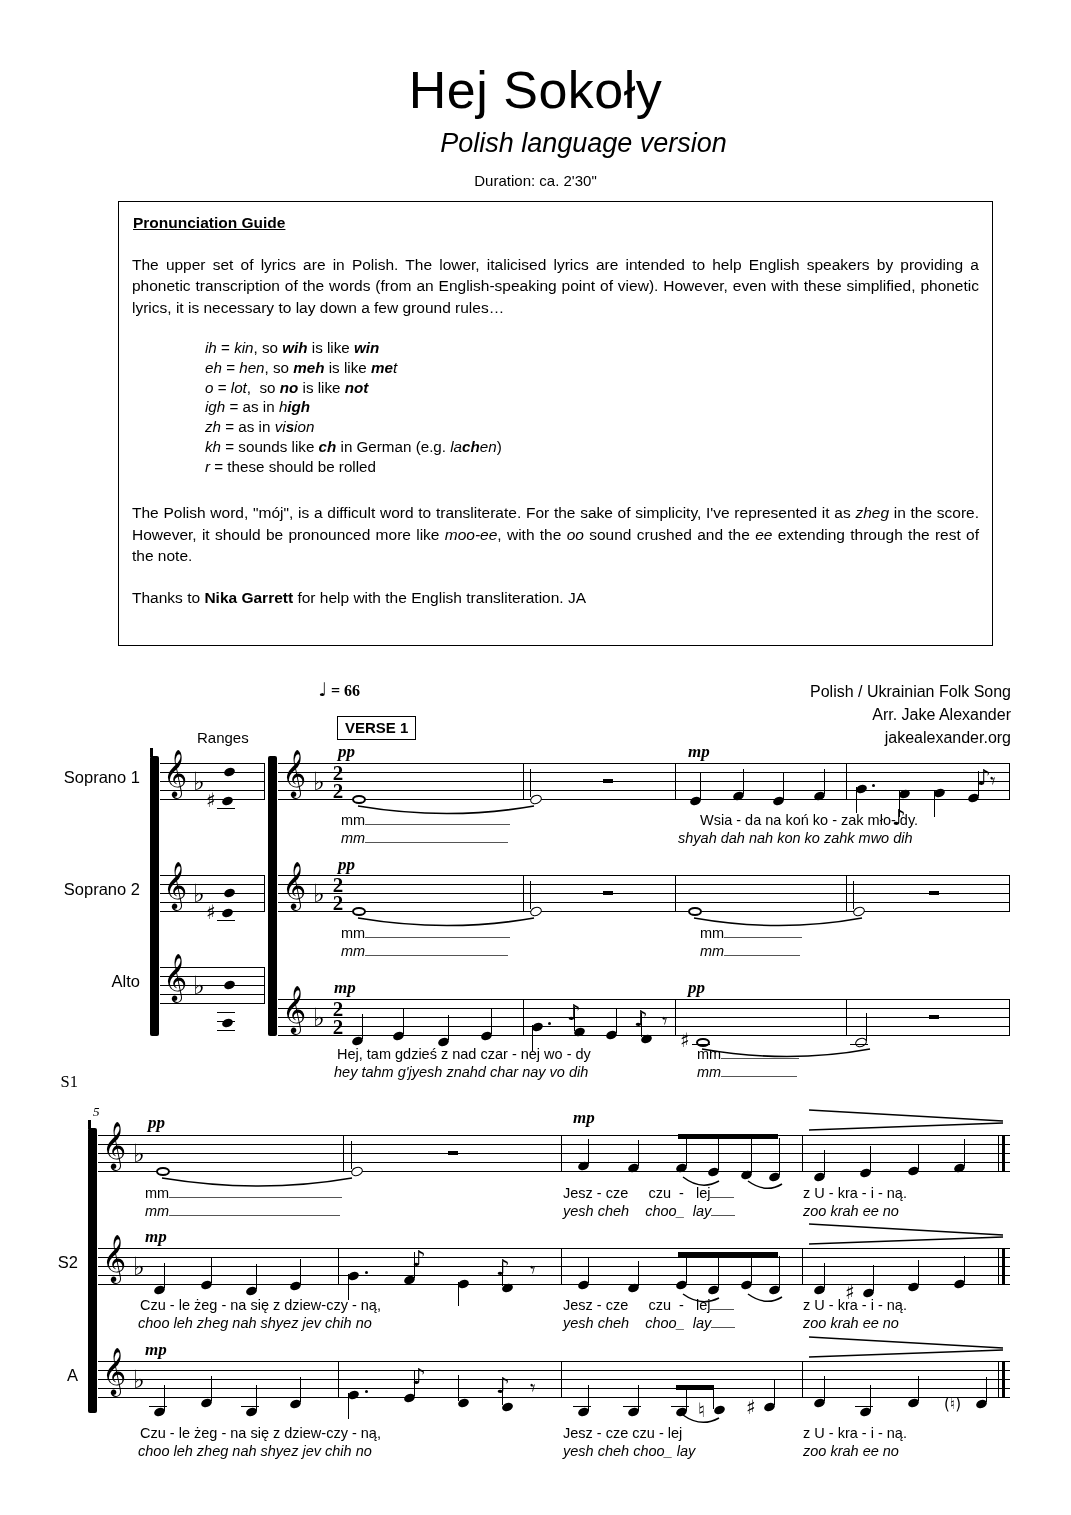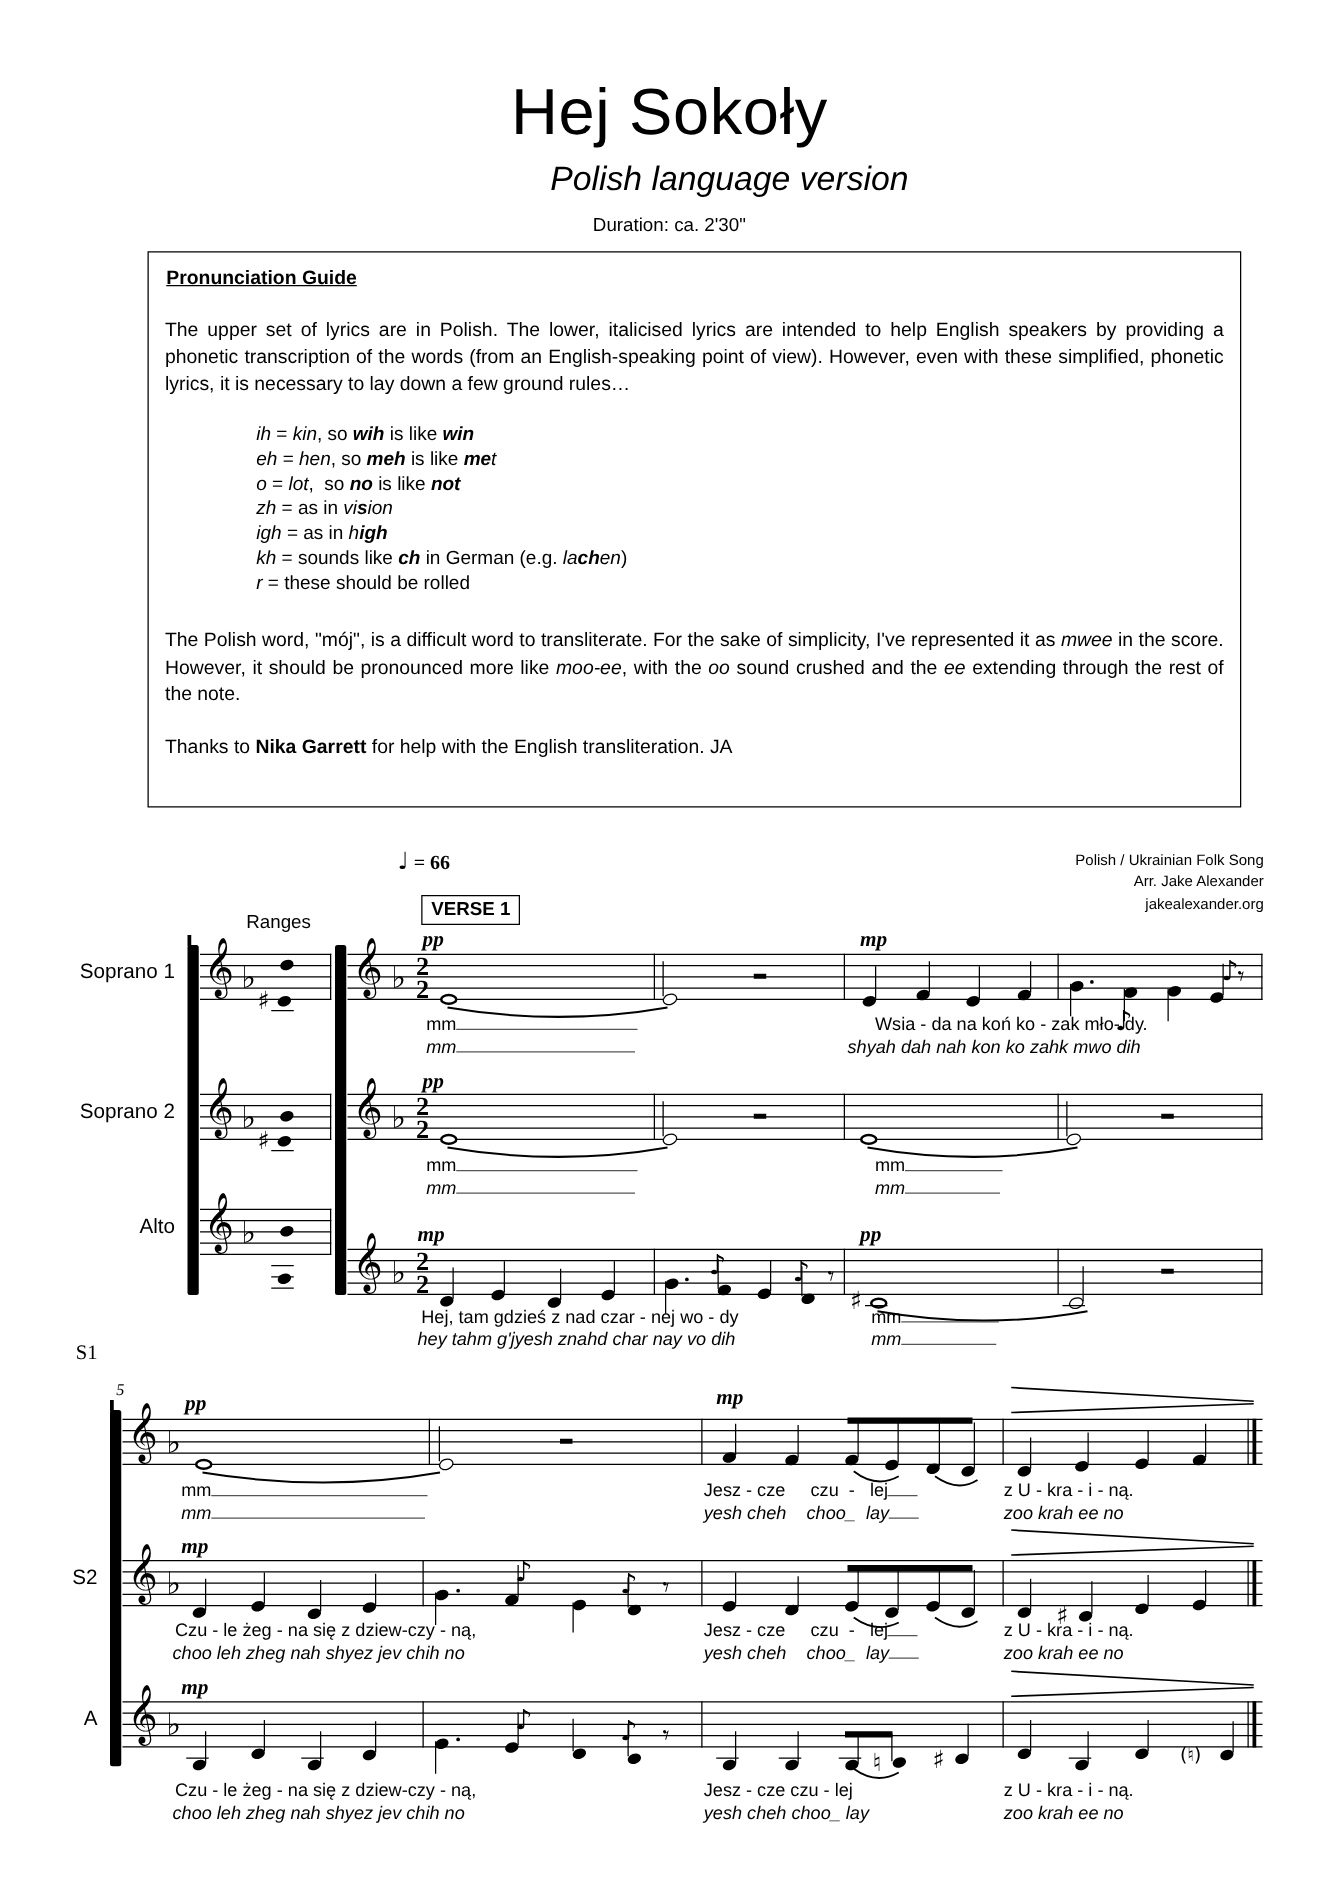--- a/index.html
+++ b/index.html
@@ -68,21 +68,21 @@
     font-family: "Liberation Serif", serif;
   }
   .tempo .notehead { font-family: "DejaVu Sans", sans-serif; font-weight: 400; font-size: 19px; }
   .verse-tag {
     position: absolute; left: 337px; top: 716px;
     border: 1.5px solid #000; padding: 2px 7px 3px 7px;
     font-size: 15px; font-weight: bold;
   }
   .credits {
     position: absolute; right: 60px; top: 680px;
-    text-align: right; font-size: 12px; line-height: 1.45;
+    text-align: right; font-size: 16px; line-height: 1.45;
   }
 
   
   .staff { position: absolute; }
   .staff .ln {
     position: absolute; left: 0; height: 1px; background: #000; width: 100%;
   }
   .sl0 { top: 0; } .sl1 { top: 9px; } .sl2 { top: 18px; }
   .sl3 { top: 27px; } .sl4 { top: 36px; }
 
@@ -159,29 +159,29 @@
   <div class="guide-para">
     The upper set of lyrics are in Polish. The lower, italicised lyrics are intended to help English speakers
     by providing a phonetic transcription of the words (from an English-speaking point of view). However,
     even with these simplified, phonetic lyrics, it is necessary to lay down a few ground rules…
   </div>
 
   <div class="guide-rules">
     <div><i class="it">ih</i> = <i class="it">kin</i>, so <b class="bi">wih</b> is like <b class="bi">win</b></div>
     <div><i class="it">eh</i> = <i class="it">hen</i>, so <b class="bi">meh</b> is like <b class="bi">me</b><i class="it">t</i></div>
     <div><i class="it">o</i> = <i class="it">lot</i>,&nbsp; so <b class="bi">no</b> is like <b class="bi">not</b></div>
+    <div><i class="it">igh</i> = as in <i class="it">h</i><b class="bi">igh</b></div>
     <div><i class="it">zh</i> = as in <i class="it">vi</i><b class="bi">s</b><i class="it">ion</i></div>
-    <div><i class="it">igh</i> = as in <i class="it">h</i><b class="bi">igh</b></div>
     <div><i class="it">kh</i> = sounds like <b class="bi">ch</b> in German (e.g. <i class="it">la</i><b class="bi">ch</b><i class="it">en</i>)</div>
     <div><i class="it">r</i> = these should be rolled</div>
   </div>
 
   <div class="guide-para p2">
     The Polish word, "mój", is a difficult word to transliterate. For the sake of simplicity, I've represented it
-    as <i class="it">mwee</i> in the score. However, it should be pronounced more like <i class="it">moo-ee</i>, with the <i class="it">oo</i> sound
+    as <i class="it">zheg</i> in the score. However, it should be pronounced more like <i class="it">moo-ee</i>, with the <i class="it">oo</i> sound
     crushed and the <i class="it">ee</i> extending through the rest of the note.
   </div>
 
   <div class="guide-thanks">
     Thanks to <b class="bu">Nika Garrett</b> for help with the English transliteration. JA
   </div>
 </div>
 
 <div class="tempo">
   <span class="notehead">♩</span>

